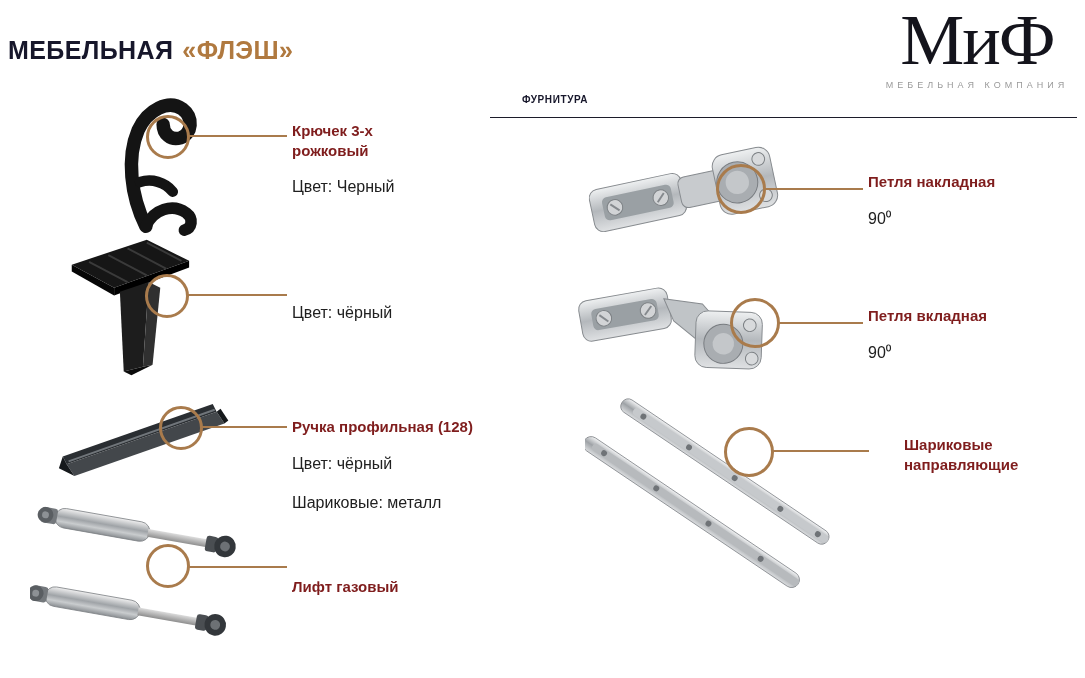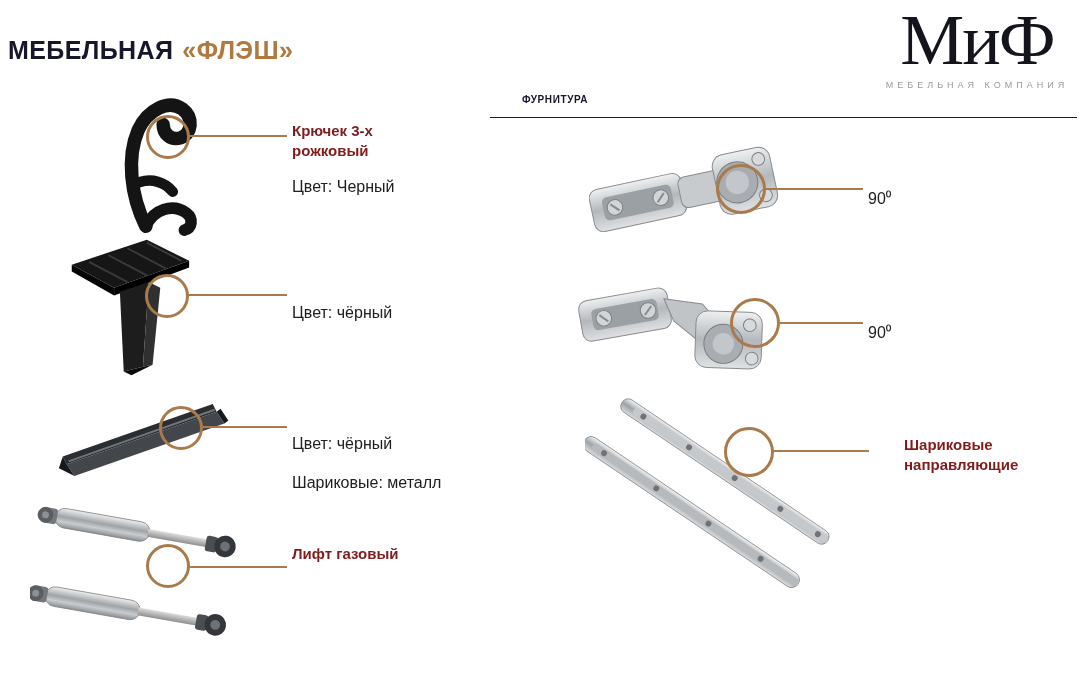--- a/index.html
+++ b/index.html
@@ -83,20 +83,21 @@
     <svg class="abs" style="left:55px;top:390px" width="185" height="98" viewBox="0 0 190 100">
       <polygon points="12,76 166,22 174,34 20,88" fill="#43474b"></polygon>
       <polygon points="12,76 166,22 162,14 8,68" fill="#2a2e32"></polygon>
       <polygon points="8,68 12,76 20,88 4,80" fill="#16191c"></polygon>
       <polygon points="166,22 174,34 178,31 170,19" fill="#16191c"></polygon>
       <line x1="14" y1="73" x2="164" y2="20" stroke="#70757a" stroke-width="2"></line>
     </svg>
     <div class="callout-circle" style="left:159px;top:406px;width:44px;height:44px"></div>
     <div class="callout-line" style="left:202px;top:426px;width:85px"></div>
     <div class="product-label" style="left:292px;top:417px;width:210px">
+      <div class="product-title">Ручка профильная (128)</div>
       <div class="product-detail">Цвет: чёрный</div>
       <div class="product-detail">Шариковые: металл</div>
     </div>
   </div>
 
   <div>
     <svg class="abs" style="left:30px;top:496px" width="245" height="182" viewBox="0 0 250 185">
       <defs>
         <linearGradient id="gl-body" x1="0" y1="0" x2="0" y2="1">
           <stop offset="0" stop-color="#f0f0f0"></stop>
@@ -125,21 +126,21 @@
         <circle cx="6" cy="12" r="8" fill="#5a5e62"></circle>
         <circle cx="6" cy="12" r="3.5" fill="#8d9195"></circle>
         <rect x="112" y="8" width="62" height="8" fill="url(#gl-rod)"></rect>
         <rect x="172" y="4" width="12" height="16" rx="3" fill="#4a4e52"></rect>
         <circle cx="192" cy="12" r="11" fill="#33373b"></circle>
         <circle cx="192" cy="12" r="5" fill="#6d7175"></circle>
       </g>
     </svg>
     <div class="callout-circle" style="left:146px;top:544px;width:44px;height:44px"></div>
     <div class="callout-line" style="left:189px;top:566px;width:98px"></div>
-    <div class="product-label" style="left:292px;top:544px;width:160px">
+    <div class="product-label" style="left:292px;top:577px;width:160px">
       <div class="product-title">Лифт газовый</div>
     </div>
   </div>
 
   <div>
     <svg class="abs" style="left:585px;top:138px" width="200" height="118" viewBox="0 0 205 120">
       <defs>
         <linearGradient id="mt1" x1="0" y1="0" x2="0" y2="1">
           <stop offset="0" stop-color="#eef0f1"></stop>
           <stop offset="0.5" stop-color="#b4b8bc"></stop>
@@ -157,20 +158,21 @@
         <rect x="136" y="26" width="60" height="62" rx="12" fill="url(#mt1)" stroke="#878b8f"></rect>
         <circle cx="158" cy="57" r="21" fill="#a9adb1" stroke="#787c80"></circle>
         <circle cx="158" cy="57" r="12" fill="#c4c7ca"></circle>
         <circle cx="184" cy="38" r="6.5" fill="#d8dadc" stroke="#7c8084"></circle>
         <circle cx="184" cy="76" r="6.5" fill="#d8dadc" stroke="#7c8084"></circle>
       </g>
     </svg>
     <div class="callout-circle" style="left:716px;top:164px;width:50px;height:50px"></div>
     <div class="callout-line" style="left:765px;top:188px;width:98px"></div>
     <div class="product-label" style="left:868px;top:172px;width:190px">
+      <div class="product-title">Петля накладная</div>
       <div class="product-detail">90⁰</div>
     </div>
   </div>
 
   <div>
     <svg class="abs" style="left:575px;top:262px" width="205" height="128" viewBox="0 0 210 130">
       <defs>
         <linearGradient id="mt2" x1="0" y1="0" x2="0" y2="1">
           <stop offset="0" stop-color="#eef0f1"></stop>
           <stop offset="0.5" stop-color="#b4b8bc"></stop>
@@ -188,20 +190,21 @@
         <rect x="120" y="60" width="68" height="58" rx="12" fill="url(#mt2)" stroke="#878b8f" transform="rotate(12 154 89)"></rect>
         <circle cx="148" cy="92" r="20" fill="#a9adb1" stroke="#787c80"></circle>
         <circle cx="148" cy="92" r="11" fill="#c4c7ca"></circle>
         <circle cx="178" cy="78" r="6.5" fill="#d8dadc" stroke="#7c8084"></circle>
         <circle cx="174" cy="112" r="6.5" fill="#d8dadc" stroke="#7c8084"></circle>
       </g>
     </svg>
     <div class="callout-circle" style="left:730px;top:298px;width:50px;height:50px"></div>
     <div class="callout-line" style="left:779px;top:322px;width:84px"></div>
     <div class="product-label" style="left:868px;top:306px;width:190px">
+      <div class="product-title">Петля вкладная</div>
       <div class="product-detail">90⁰</div>
     </div>
   </div>
 
   <div>
     <svg class="abs" style="left:585px;top:390px" width="295" height="205" viewBox="0 0 300 208">
       <defs>
         <linearGradient id="rl" x1="0" y1="0" x2="0" y2="1">
           <stop offset="0" stop-color="#f3f4f5"></stop>
           <stop offset="0.5" stop-color="#9ea2a6"></stop>

